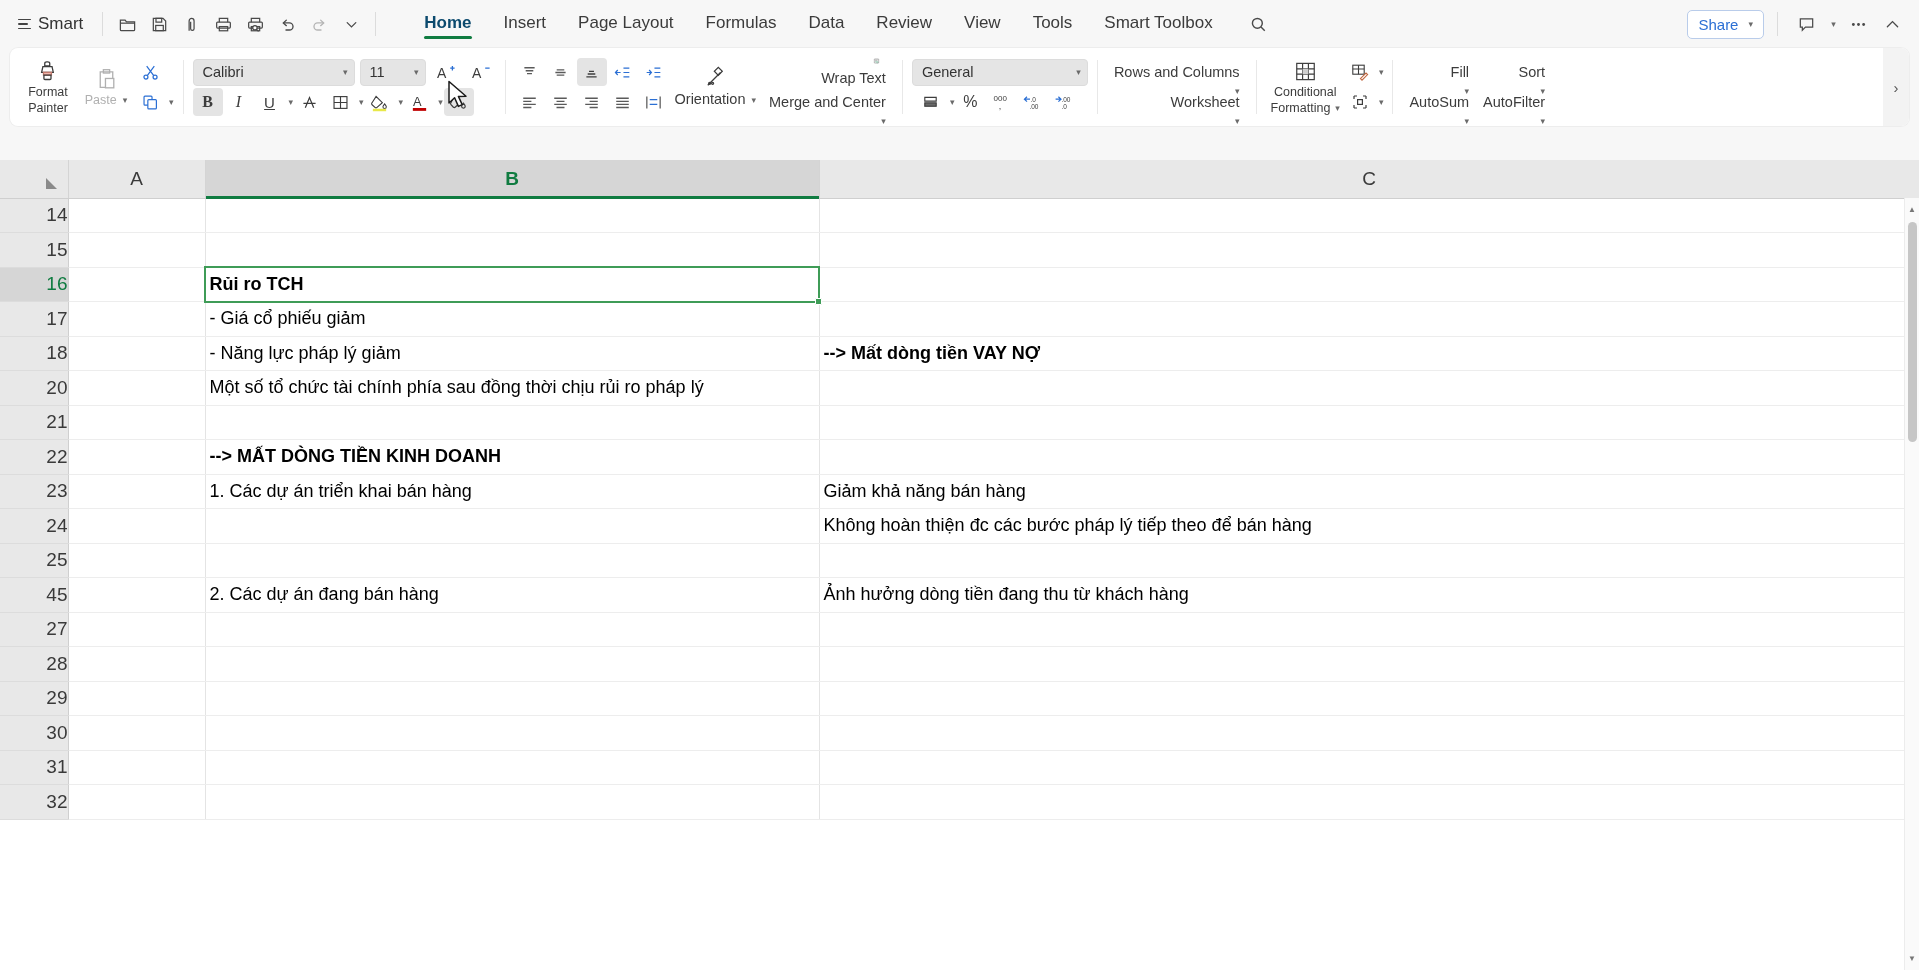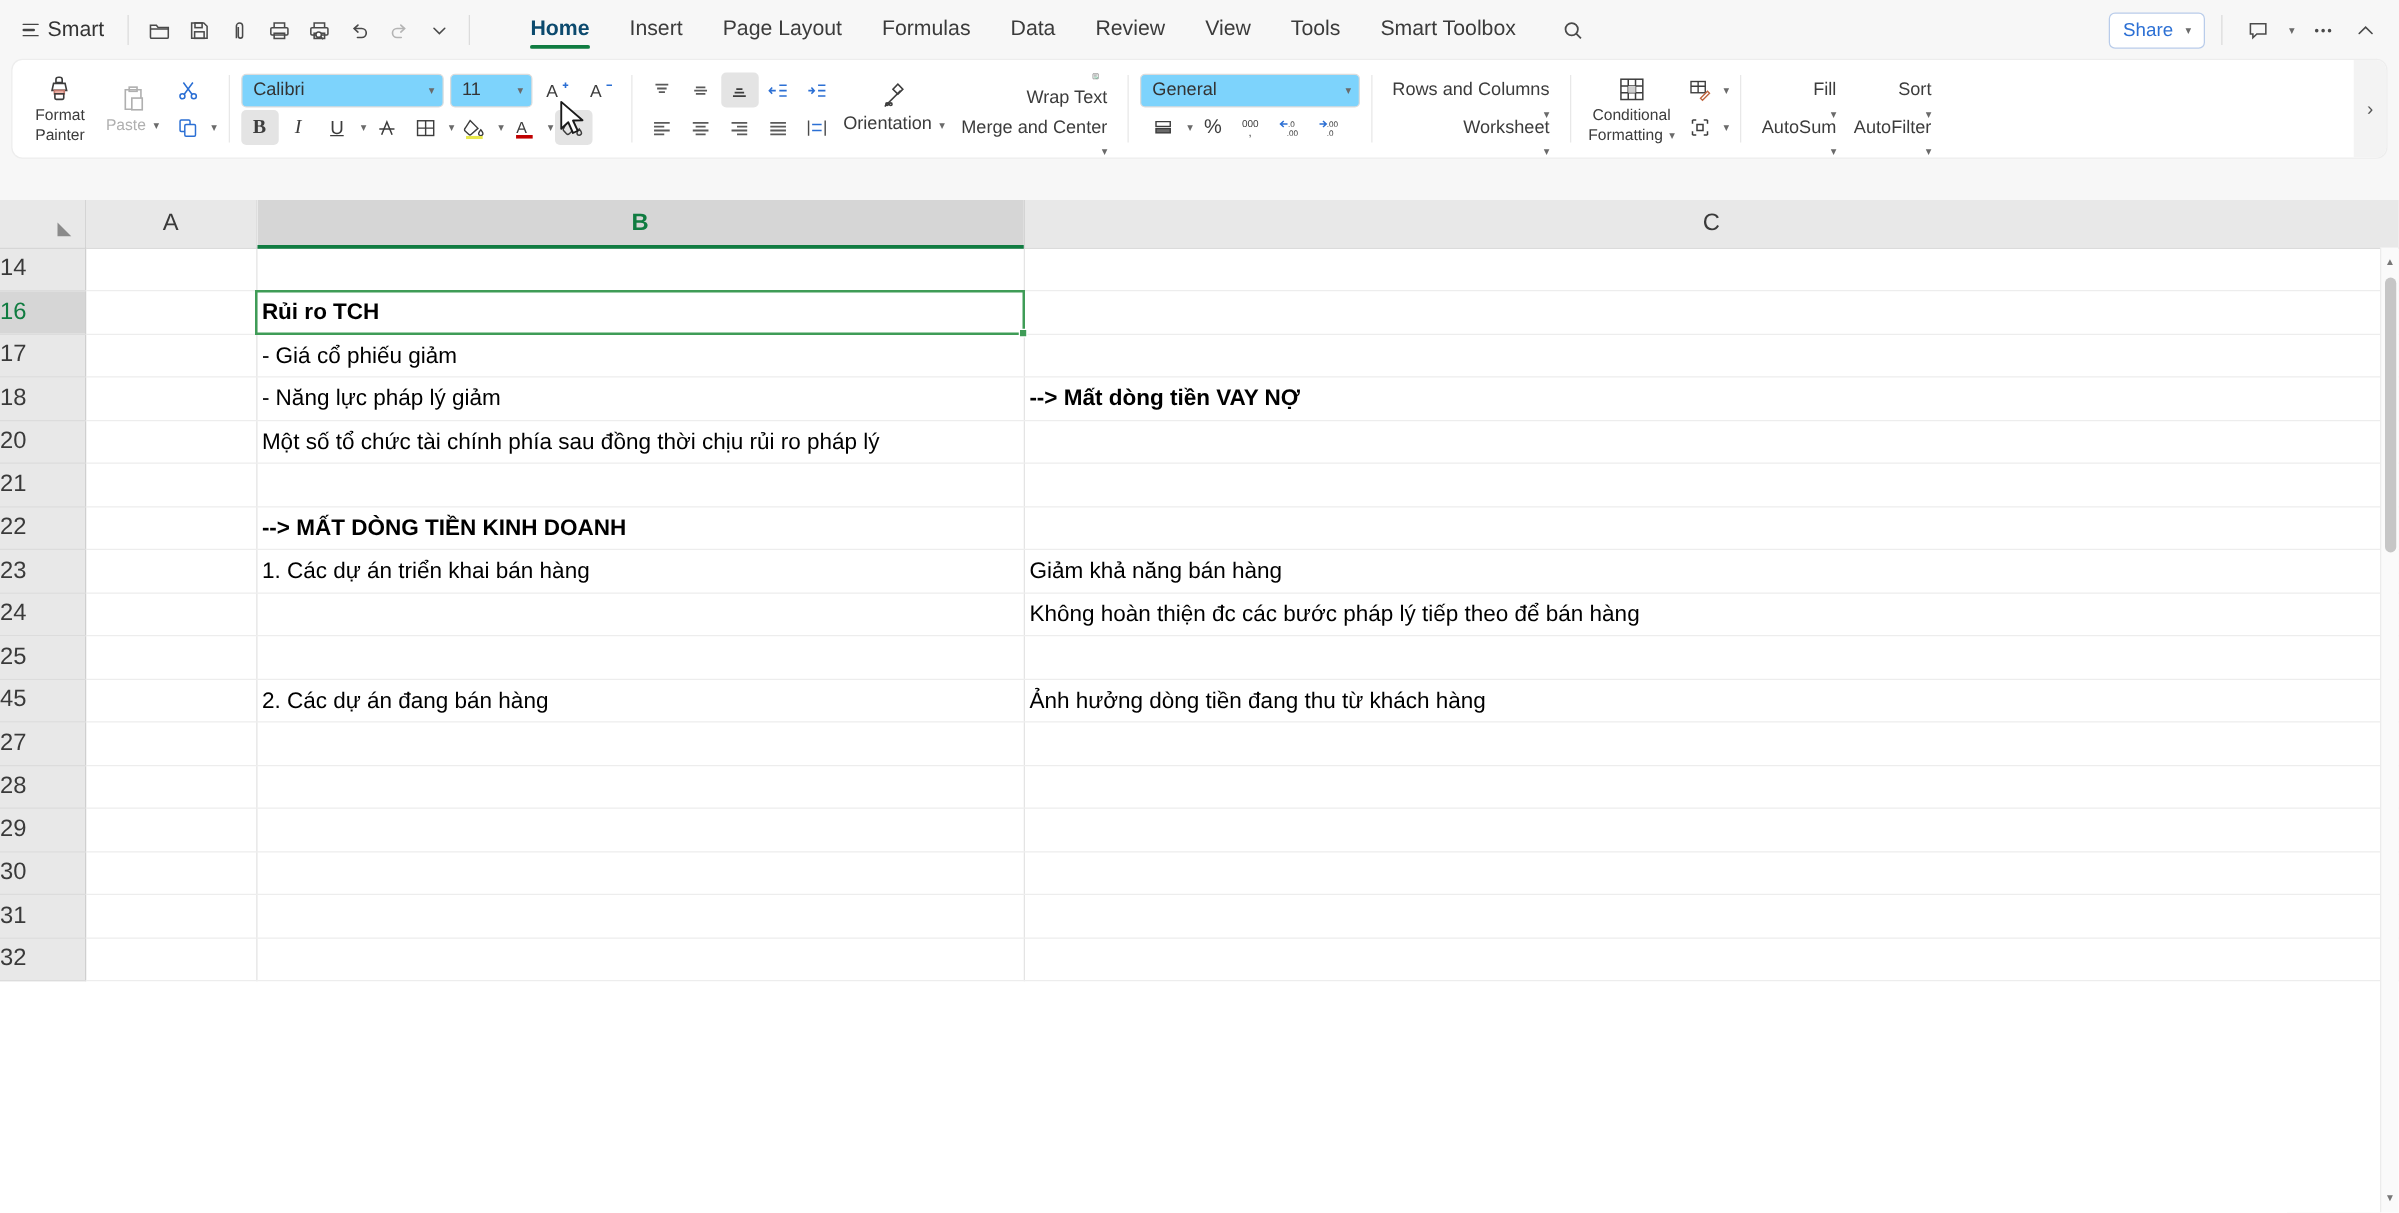--- a/index.html
+++ b/index.html
@@ -95,21 +95,21 @@
   .wide-btn {
     display: flex; align-items: flex-end; gap: 6px;
     height: 28px; padding: 0 7px;
     border-radius: 4px; cursor: pointer;
     font-size: 14.5px; color: #3c3c3c; white-space: nowrap; flex-direction: column;
   }
 
   .combo {
     display: flex; align-items: center; justify-content: space-between;
     height: 27px; border: 1px solid #dcdcdc; border-radius: 4px;
-    background: #7dd3fc; padding: 0 6px 0 9px;
+    background: #e5e5e5; padding: 0 6px 0 9px;
     font-size: 14.5px; color: #333; cursor: pointer;
   }
   .caret { font-size: 9px; color: #6a6a6a; margin-left: 3px; }
 
   .ribbon-more {
     position: absolute; right: 0; top: 0; bottom: 0; width: 26px;
     background: #f3f3f3;
     display: flex; align-items: center; justify-content: center;
     cursor: pointer; color: #555; font-size: 15px;
   }
@@ -143,21 +143,21 @@
   .corner-tri {
     width: 0; height: 0; border-style: solid;
     border-width: 11px 0 0 11px; border-color: transparent transparent transparent #8a8a8a;
     position: absolute; right: 11px; bottom: 9px;
   }
 
   tbody th.rowhead {
     height: 34.5px; background: #e8e8e8;
     border-right: 1px solid #cfcfcf; border-bottom: 1px solid #dcdcdc;
     font-size: 19px; font-weight: 400; color: #3a3a3a;
-    text-align: left; vertical-align: middle; cursor: pointer;
+    text-align: right; vertical-align: middle; cursor: pointer;
   }
   tbody th.rowhead.sel-row {
     background: #d6d6d6; color: #107c41;
   }
   tbody td {
     height: 34.5px;
     border-right: 1px solid #e4e4e4; border-bottom: 1px solid #ededed;
     font-size: 18px; color: #000;
     padding: 0 0 0 4px; vertical-align: middle;
     white-space: nowrap; overflow: visible; position: relative;
@@ -704,20 +704,26 @@
       </tr>
     </thead>
     <tbody>
       <tr>
           <th class="rowhead">14</th>
           <td></td>
           <td></td>
           <td></td>
         </tr>
       <tr>
+          <th class="rowhead">15</th>
+          <td></td>
+          <td></td>
+          <td></td>
+        </tr>
+      <tr>
           <th class="rowhead sel-row">16</th>
           <td></td>
           <td class="bold active-cell">Rủi ro TCH<span class="fill-handle"></span></td>
           <td></td>
         </tr>
       <tr>
           <th class="rowhead">17</th>
           <td></td>
           <td class="ovf">- Giá cổ phiếu giảm</td>
           <td></td>

